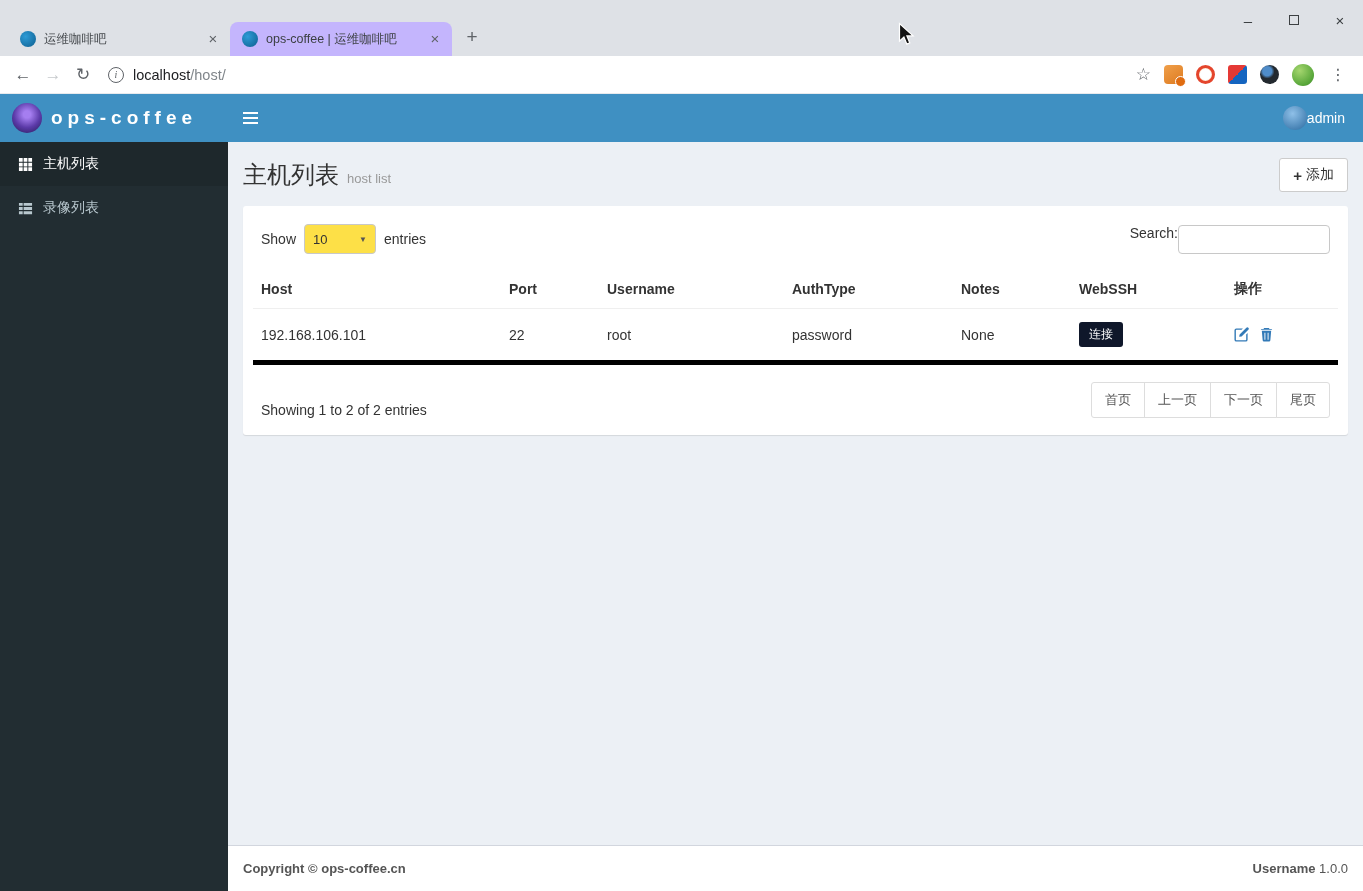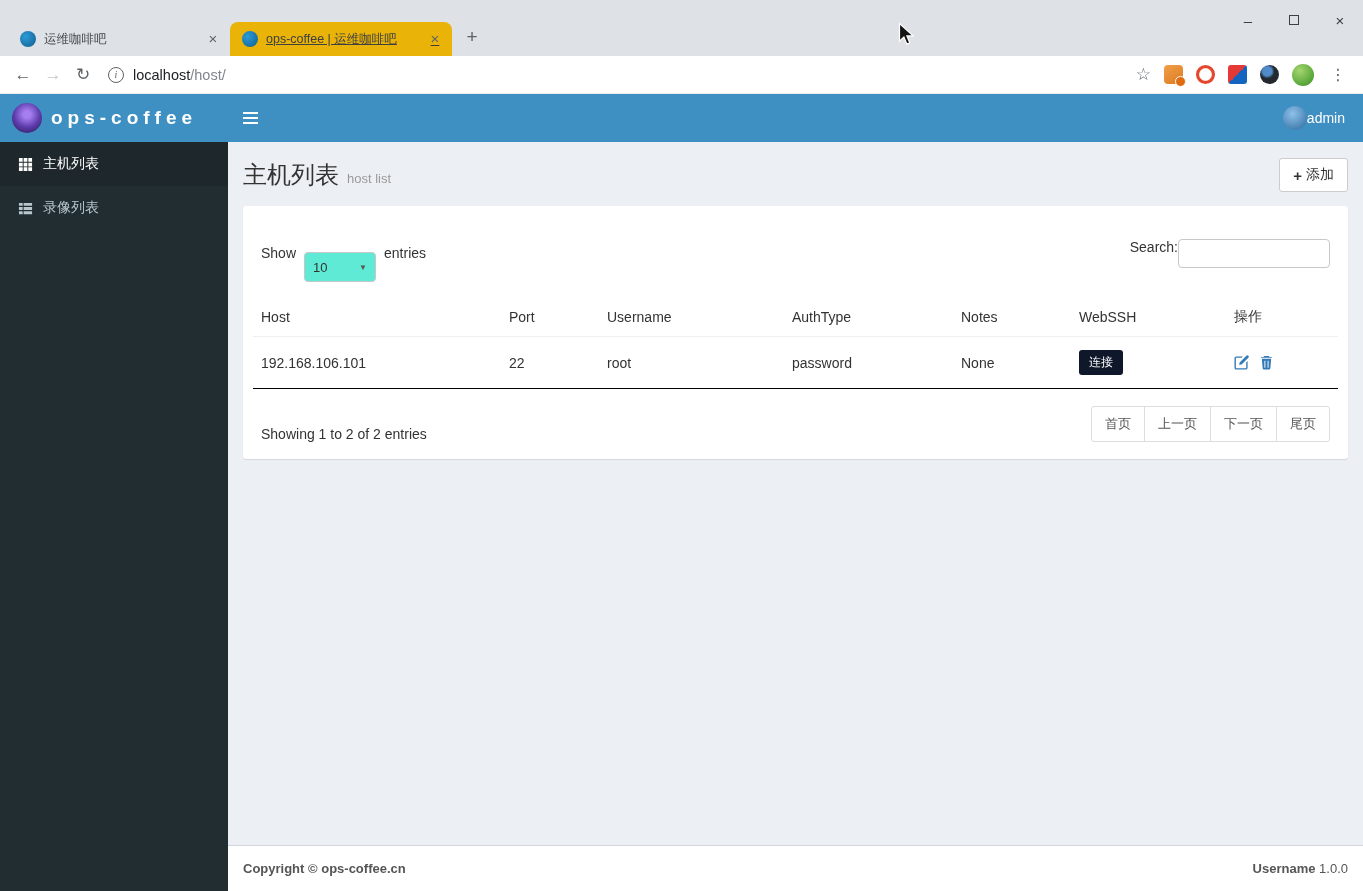--- a/index.html
+++ b/index.html
@@ -4,21 +4,21 @@
 <style>
   * { box-sizing: border-box; margin: 0; padding: 0; }
   html, body { width: 1363px; height: 891px; }
   body { font-family: "Liberation Sans", "DejaVu Sans", sans-serif; background: #fff; overflow: hidden; }
 
   .screen { position: relative; width: 1363px; height: 891px; display: flex; flex-direction: column; overflow: hidden; }
 
   
   .tabstrip { height: 56px; background: #dee1e6; display: flex; align-items: flex-end; padding-left: 8px; position: relative; flex-shrink: 0; }
   .tab { height: 34px; width: 222px; display: flex; align-items: center; gap: 8px; padding: 0 8px 0 12px; font-size: 12.5px; color: #45494d; cursor: pointer; }
-  .tab.active { background: #eab308; border-radius: 8px 8px 0 0; color: #3c4043; text-decoration: underline; }
+  .tab.active { background: #c4b5fd; border-radius: 8px 8px 0 0; color: #3c4043; }
   .tab-title { flex: 1; white-space: nowrap; overflow: hidden; text-overflow: ellipsis; }
   .favicon { width: 16px; height: 16px; border-radius: 50%; flex-shrink: 0;
              background: radial-gradient(circle at 35% 35%, #2e9bd6, #0d5e8f); }
   .tab-close { color: #5f6368; font-size: 15px; width: 18px; height: 18px; line-height: 18px; text-align: center; border-radius: 50%; }
   .newtab-btn { width: 28px; height: 28px; margin: 0 0 5px 6px; display: flex; align-items: center; justify-content: center; font-size: 19px; color: #5f6368; cursor: pointer; }
   .win-controls { position: absolute; right: 0; top: 0; height: 40px; display: flex; }
   .win-btn { width: 46px; height: 40px; display: flex; align-items: center; justify-content: center; color: #3c4043; font-size: 15px; cursor: pointer; }
   .max-box { width: 10px; height: 10px; border: 1px solid #3c4043; display: inline-block; }
 
   .toolbar { height: 38px; background: #fff; border-bottom: 1px solid #e8eaed; display: flex; align-items: center; padding: 0 8px; flex-shrink: 0; }
@@ -67,29 +67,29 @@
   .content-header { display: flex; justify-content: space-between; align-items: center; padding: 4px 0 14px; }
   .page-title { font-size: 24px; font-weight: 400; color: #333; }
   .page-subtitle { font-size: 13px; color: #999; margin-left: 8px; }
   .add-btn { background: #fff; border: 1px solid #ccc; border-radius: 3px; padding: 7px 13px; font-size: 14px; color: #333;
              display: flex; align-items: center; gap: 4px; cursor: pointer; }
   .add-plus { font-weight: bold; font-size: 15px; }
 
   .box { background: #fff; border-radius: 3px; box-shadow: 0 1px 1px rgba(0,0,0,.1); padding: 10px; }
   .dt-controls { display: flex; justify-content: space-between; align-items: center; padding: 8px 8px 16px; font-size: 14px; color: #333; }
   .dt-length { display: flex; align-items: center; gap: 8px; }
-  .fake-select { width: 72px; height: 30px; border: 1px solid #c8c8c8; border-radius: 4px; background: #5eead4;
-                 display: flex; align-items: center; justify-content: space-between; padding: 0 8px; font-size: 13px; color: #333; cursor: pointer; margin-top: 28px; }
+  .fake-select { width: 72px; height: 30px; border: 1px solid #c8c8c8; border-radius: 4px; background: #fde047;
+                 display: flex; align-items: center; justify-content: space-between; padding: 0 8px; font-size: 13px; color: #333; cursor: pointer; }
   .caret { font-size: 8px; color: #555; }
   .dt-search { display: flex; align-items: flex-start; }
   .search-input { width: 152px; height: 29px; border: 1px solid #c8c8c8; border-radius: 4px; padding: 0 7px; font-size: 13px; outline: none; }
 
   table.dt { width: 100%; border-collapse: collapse; font-size: 14px; color: #333; }
-  .dt th { text-align: left; font-weight: 400; padding: 10px 8px; border-bottom: 1px solid #efefef; }
-  .dt td { padding: 13px 8px; border-bottom: 1px solid #000000; }
+  .dt th { text-align: left; font-weight: 700; padding: 10px 8px; border-bottom: 1px solid #efefef; }
+  .dt td { padding: 13px 8px; border-bottom: 5px solid #000000; }
   .connect-btn { display: inline-block; background: #0f172a; color: #fff; font-size: 12px; padding: 4px 10px; border-radius: 3px; cursor: pointer; }
   .action-icons { display: flex; gap: 10px; align-items: center; }
   .action-icons .icn { width: 15px; height: 15px; display: inline-flex; cursor: pointer; }
   .action-icons svg { width: 15px; height: 15px; fill: #337ab7; }
 
   .dt-footer { display: flex; justify-content: space-between; align-items: flex-end; padding: 17px 8px 7px; font-size: 14px; color: #333; }
   .pagination { display: flex; }
   .page-btn { padding: 8px 13px; border: 1px solid #ddd; background: #fff; color: #555; font-size: 13px; margin-left: -1px; cursor: pointer; }
   .page-btn:first-child { border-radius: 3px 0 0 3px; margin-left: 0; }
   .page-btn:last-child { border-radius: 0 3px 3px 0; }

